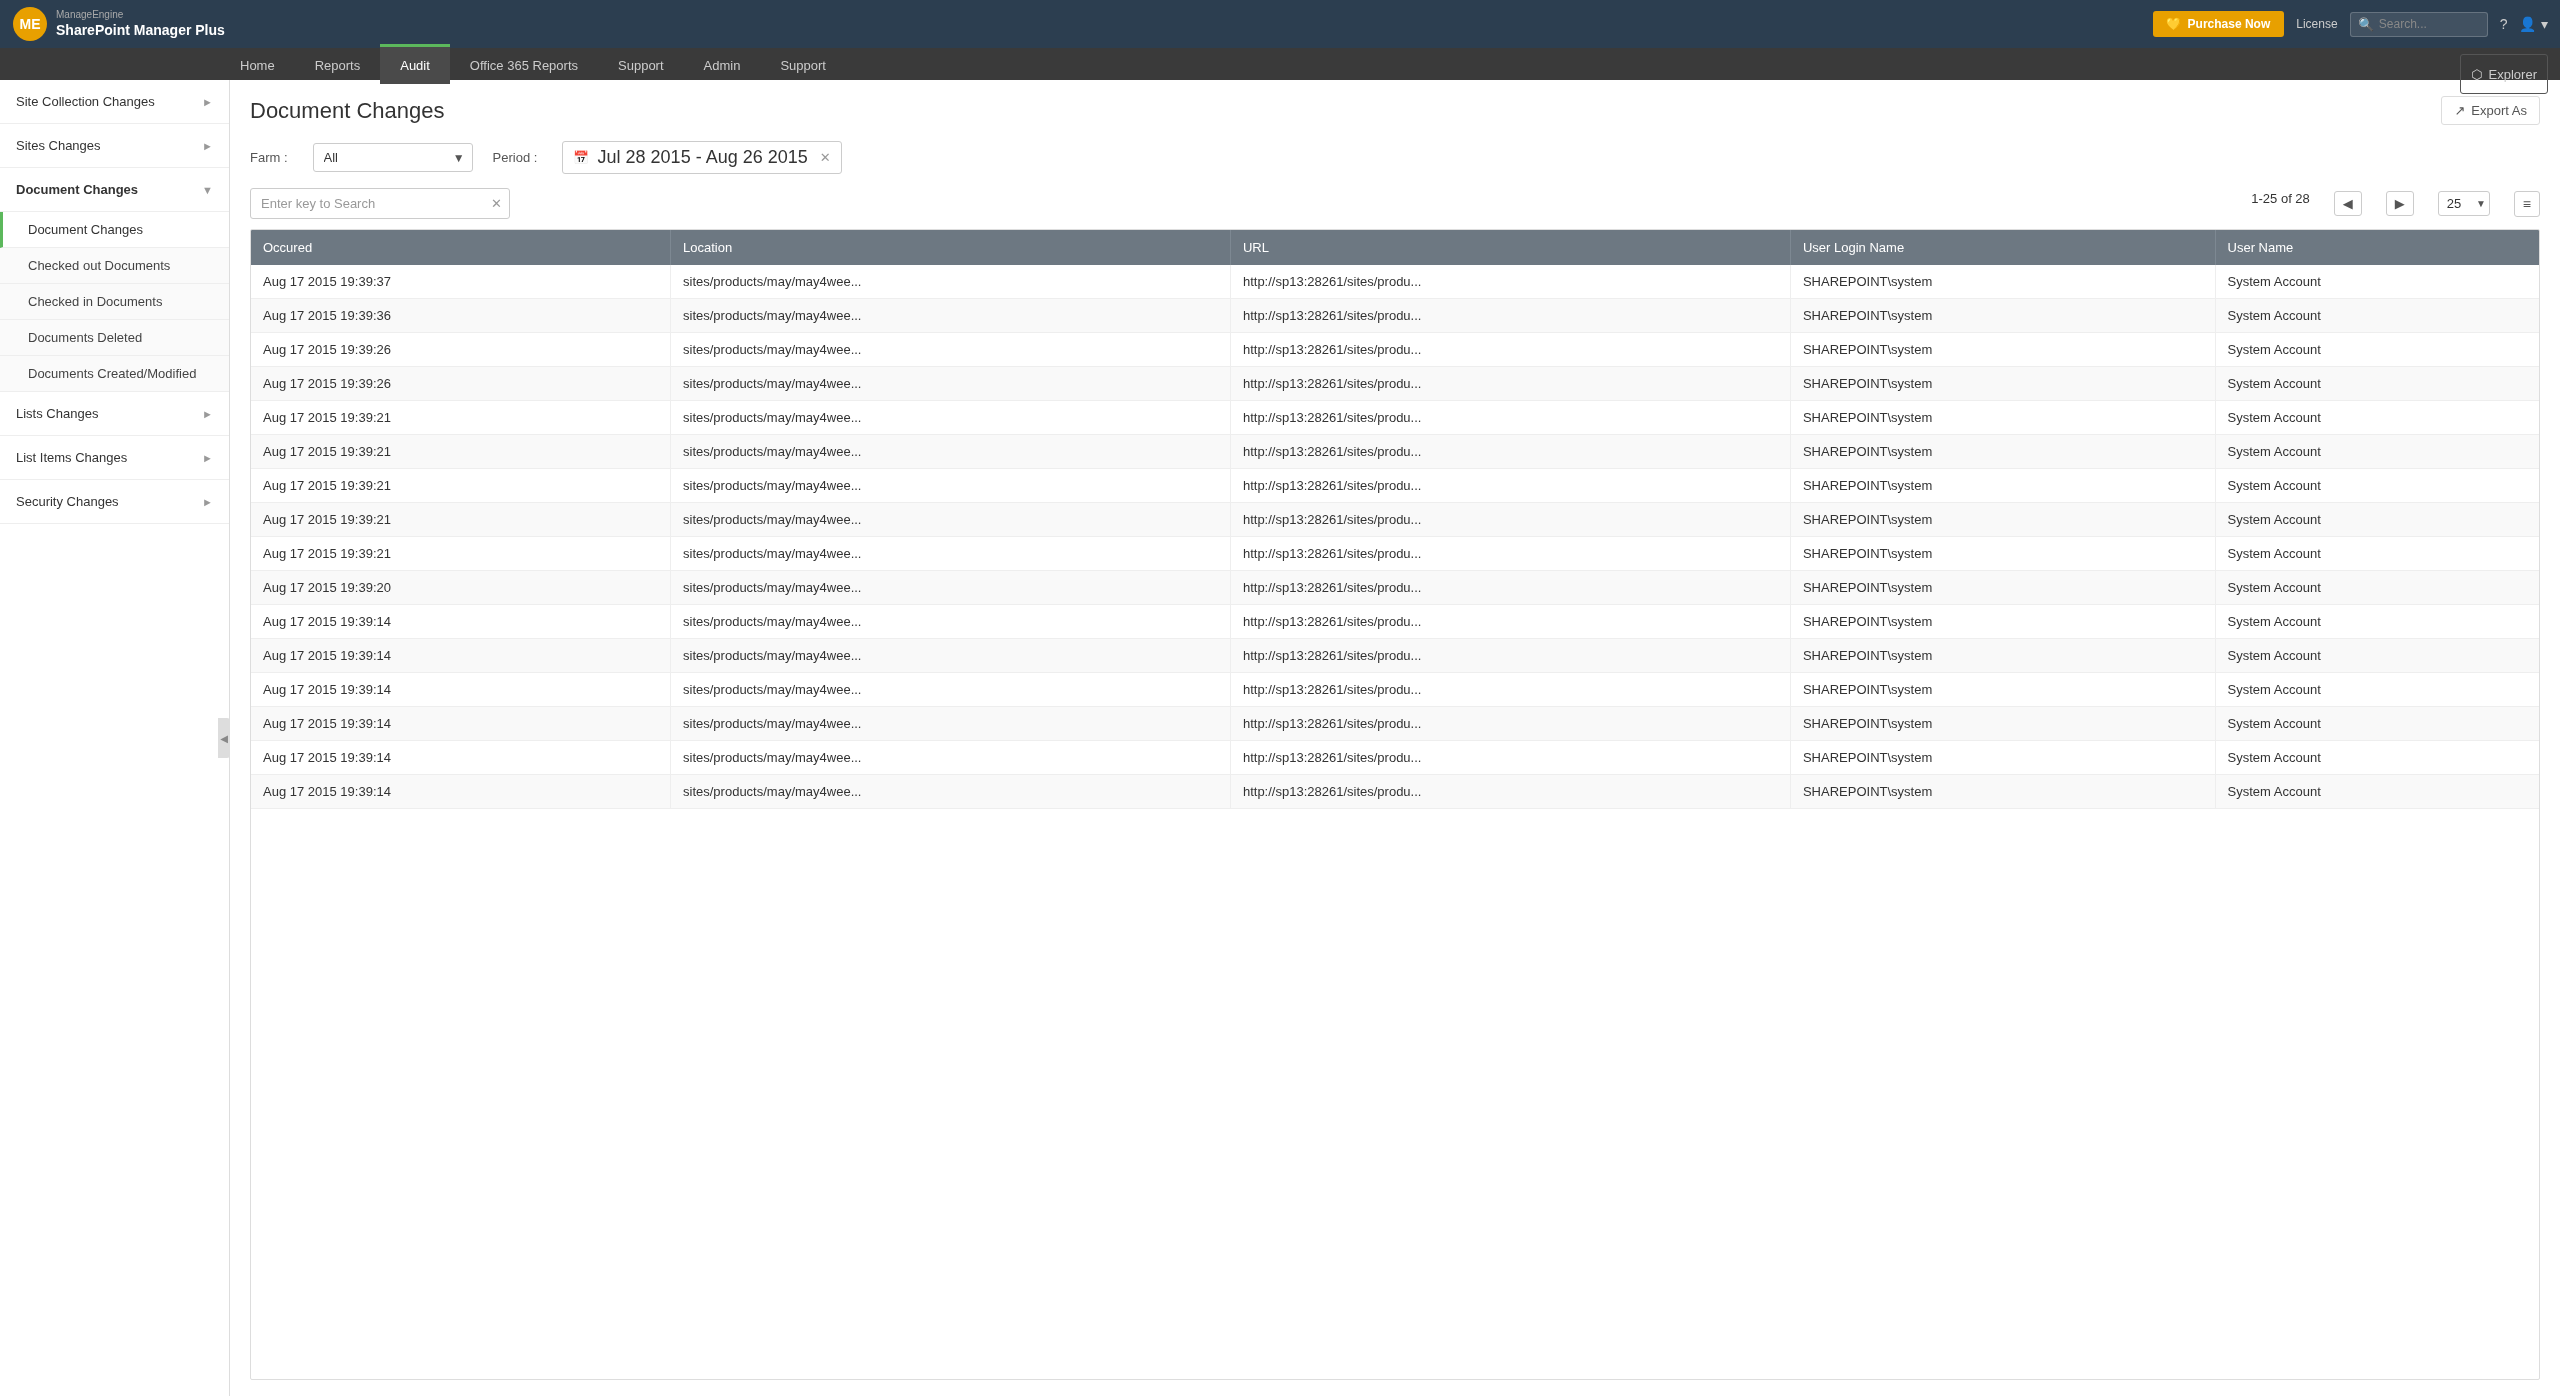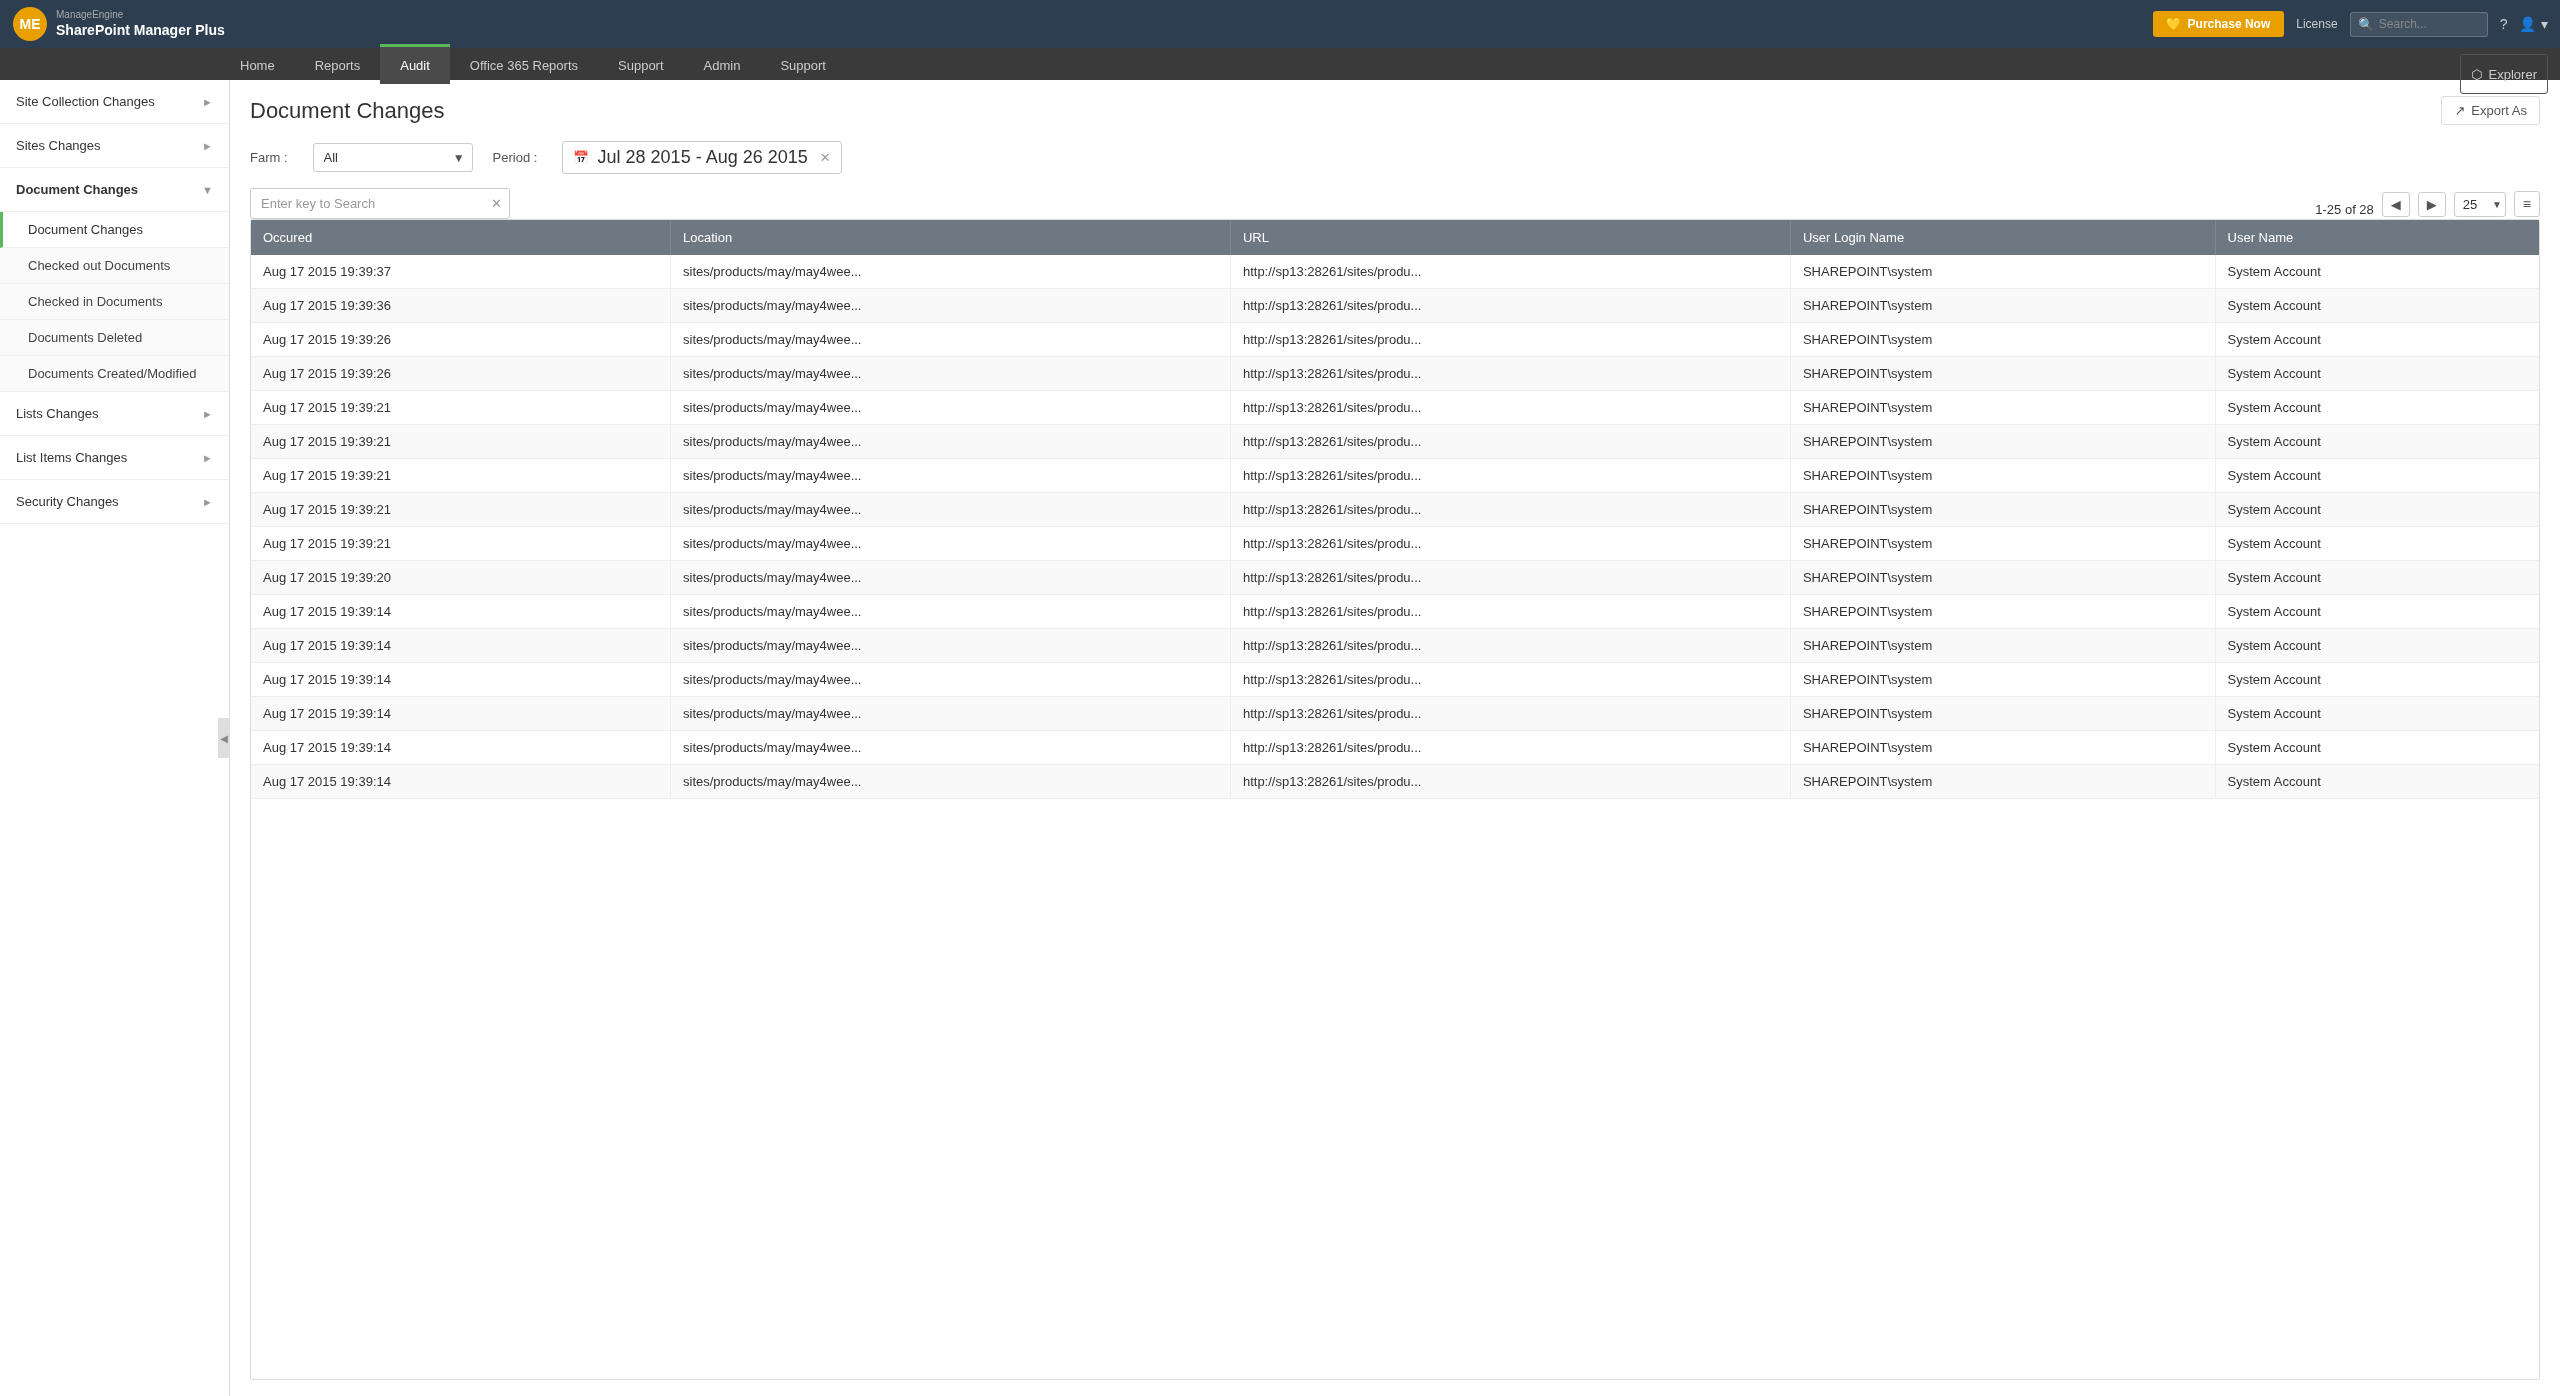--- a/index.html
+++ b/index.html
@@ -289,20 +289,21 @@
       cursor: pointer;
       font-size: 13px;
       margin-left: 4px;
     }
 
     
     .table-controls {
       display: flex;
       align-items: center;
       justify-content: space-between;
+      margin-bottom: 10px;
     }
     .search-input-wrap {
       position: relative;
       display: flex;
       align-items: center;
     }
     .table-search {
       border: 1px solid #ccc;
       border-radius: 3px;
       padding: 7px 28px 7px 10px;
@@ -315,22 +316,22 @@
     .search-clear {
       position: absolute;
       right: 8px;
       color: #999;
       cursor: pointer;
       font-size: 13px;
     }
 
     .pagination-controls {
       display: flex;
-      align-items: flex-end;
-      gap: 8px;
+      align-items: flex-start;
+      gap: 24px;
     }
     .page-info {
       font-size: 13px;
       color: #333;
     }
     .page-nav-btn {
       border: 1px solid #ccc;
       border-radius: 3px;
       padding: 4px 8px;
       cursor: pointer;

